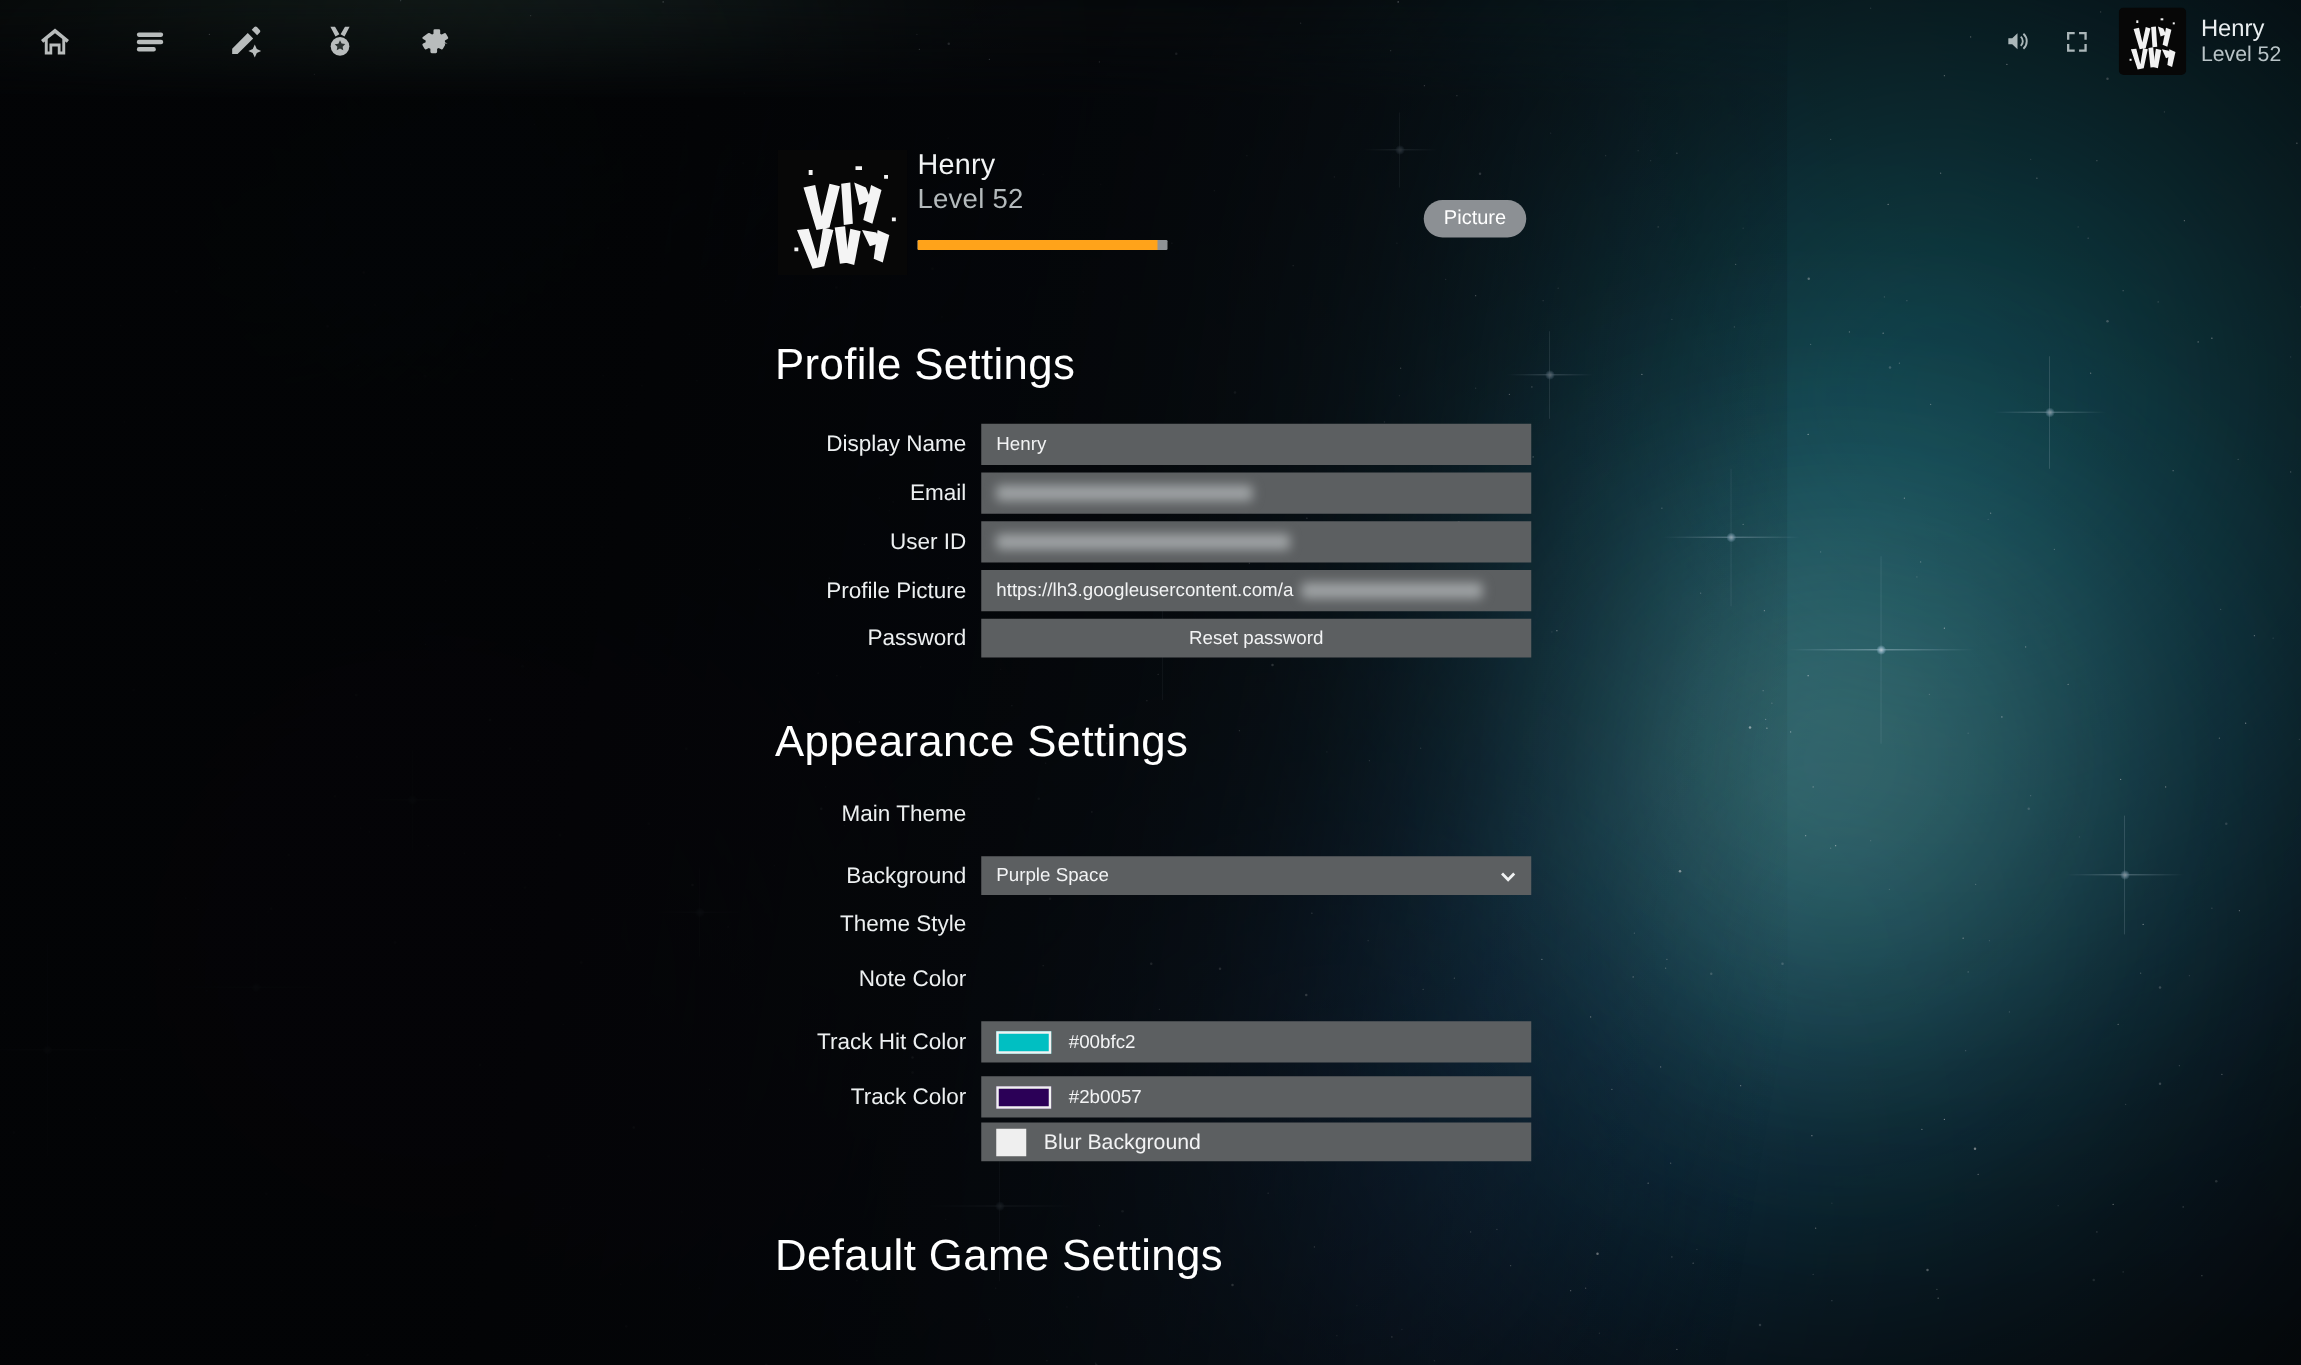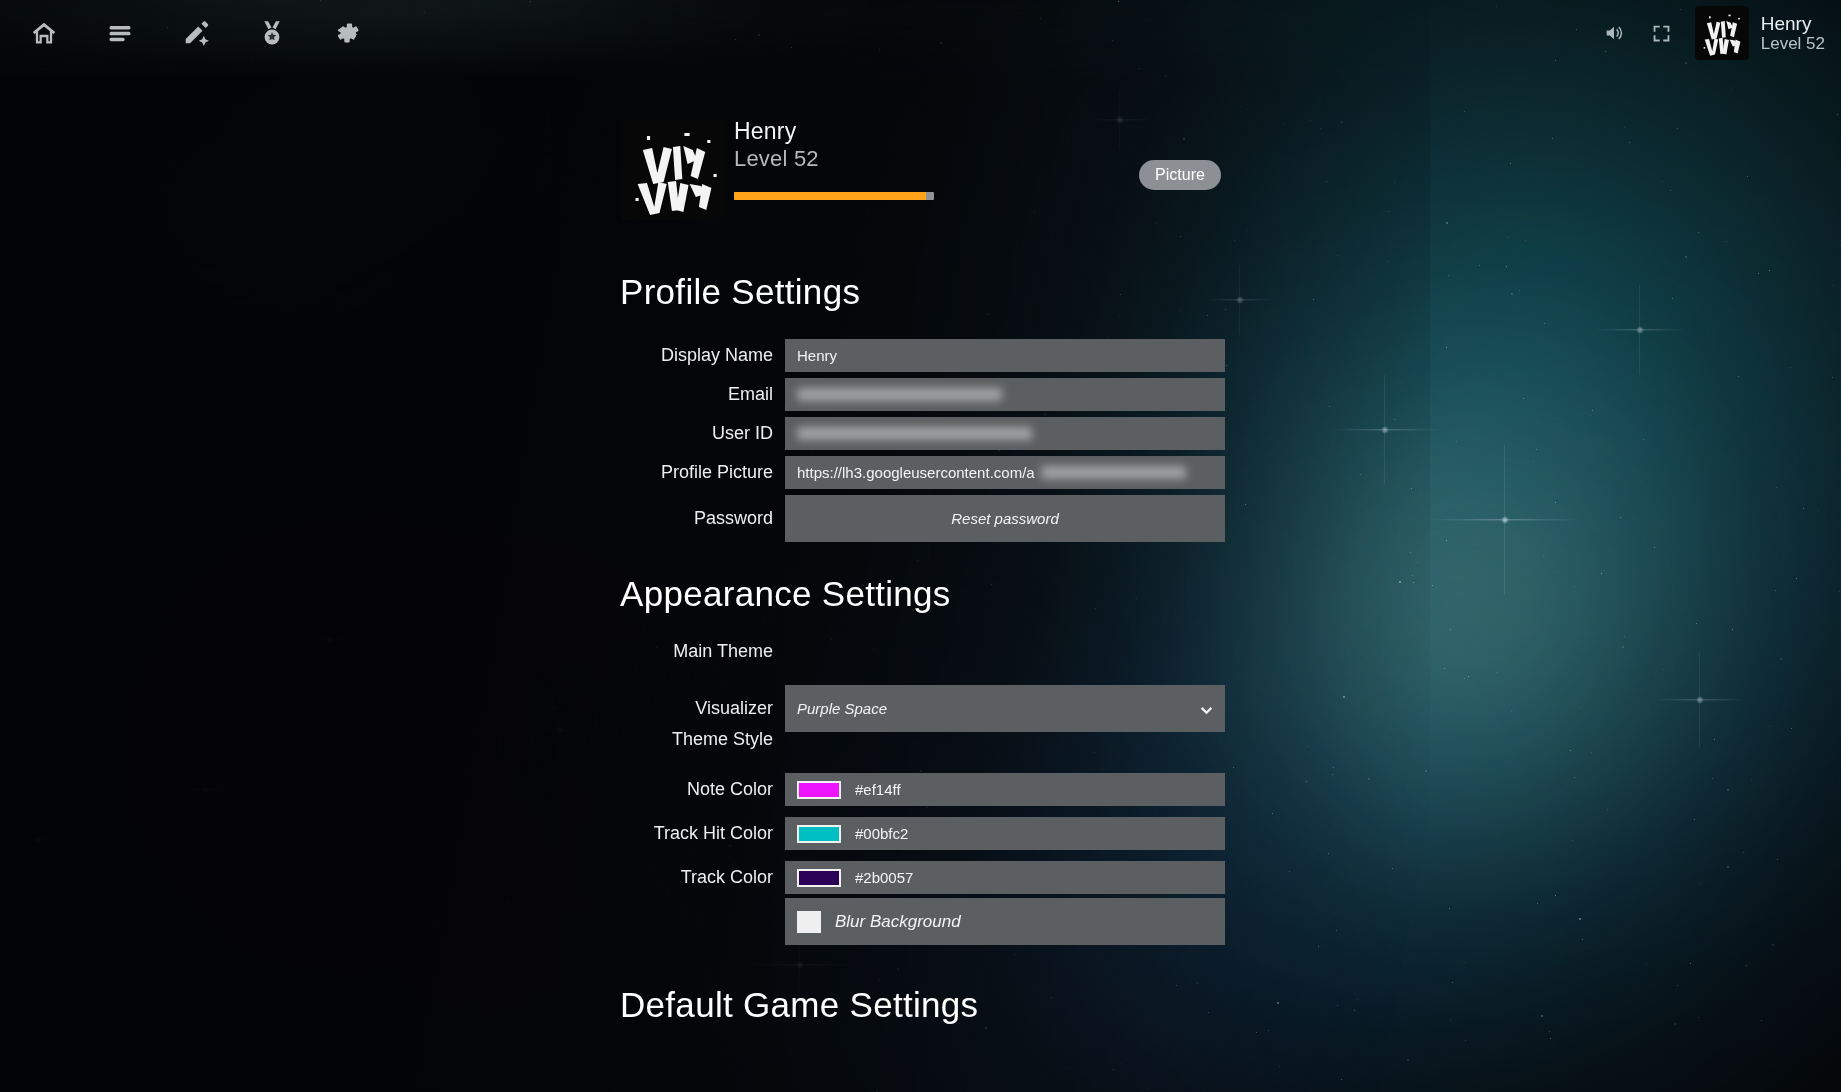--- a/index.html
+++ b/index.html
@@ -95,21 +95,21 @@
             font-size:16px; font-family:inherit; cursor:pointer; }
 
   
   .sect-title { position:absolute; left:620px; font-size:35px; font-weight:400;
                 color:#fff; letter-spacing:.3px; }
   .row { position:absolute; display:flex; align-items:center; }
   .rlabel { width:165px; text-align:right; font-size:18px; color:#eceff0;
             padding-right:12px; white-space:nowrap; }
   .field { width:440px; height:33px; background:#5c5f61; display:flex; align-items:center;
            padding:0 12px; font-size:15px; color:#f2f3f4; position:relative; }
-  .field.tall { height:47px;font-style:italic; }
+  .field.tall { height:31px; }
   .blurred { filter:blur(4.2px); background:#9fa3a5; height:13px; border-radius:3px; }
   .btnfield { justify-content:center; cursor:pointer; }
   .selfield { cursor:pointer; }
   .chev { position:absolute; right:12px; top:50%; transform:translateY(-50%);
           width:13px; height:13px; }
   .chev svg { width:100%; height:100%; fill:none; stroke:#f0f2f3; stroke-width:2.1; }
   .swatch { width:44px; height:18px; border:2px solid #f2f2f2; margin-right:14px; flex:none; cursor:pointer; }
   .hexval { font-size:15px; color:#f2f3f4; }
   .cbox { width:24px; height:22px; background:#efefef; margin-right:14px; flex:none; cursor:pointer; }
   .cblabel { font-size:17px; color:#f2f3f4; }
@@ -784,37 +784,33 @@
         <div class="field tall btnfield">Reset password</div>
       </div>
     </div>
 
   <div class="sect-title" style="top:574px">Appearance Settings</div>
   <div id="appearance-rows">
       <div class="row" style="left: 620px; top: 641px;">
         <div class="rlabel">Main Theme</div>
       </div>
       <div class="row" style="left: 620px; top: 685px;">
-        <div class="rlabel">Visualizer</div>
+        <div class="rlabel">Background</div>
         <div class="field tall selfield">
           <span>Purple Space</span>
           <span class="chev"><svg viewBox="0 0 12 12">
               <polyline points="1.5,4 6,8.5 10.5,4"></polyline>
             </svg></span>
         </div>
       </div>
       <div class="row" style="left: 620px; top: 729px;">
         <div class="rlabel">Theme Style</div>
       </div>
       <div class="row" style="left: 620px; top: 773px;">
         <div class="rlabel">Note Color</div>
-        <div class="field">
-          <div class="swatch" style="background: rgb(239, 20, 255);"></div>
-          <span class="hexval">#ef14ff</span>
-        </div>
       </div>
       <div class="row" style="left: 620px; top: 817px;">
         <div class="rlabel">Track Hit Color</div>
         <div class="field">
           <div class="swatch" style="background: rgb(0, 191, 194);"></div>
           <span class="hexval">#00bfc2</span>
         </div>
       </div>
       <div class="row" style="left: 620px; top: 861px;">
         <div class="rlabel">Track Color</div>

